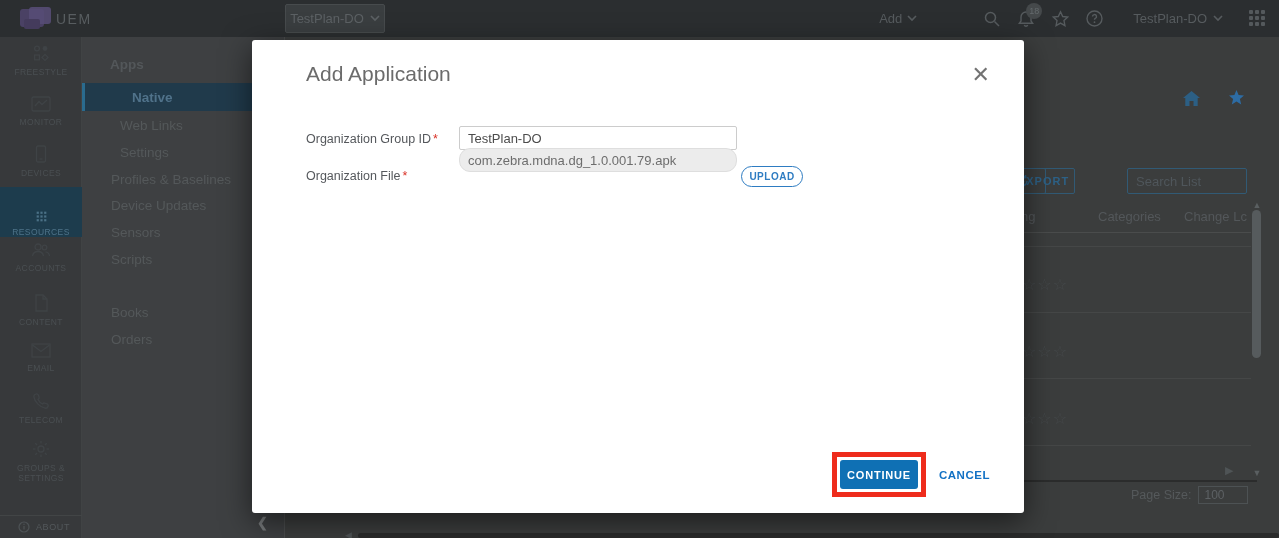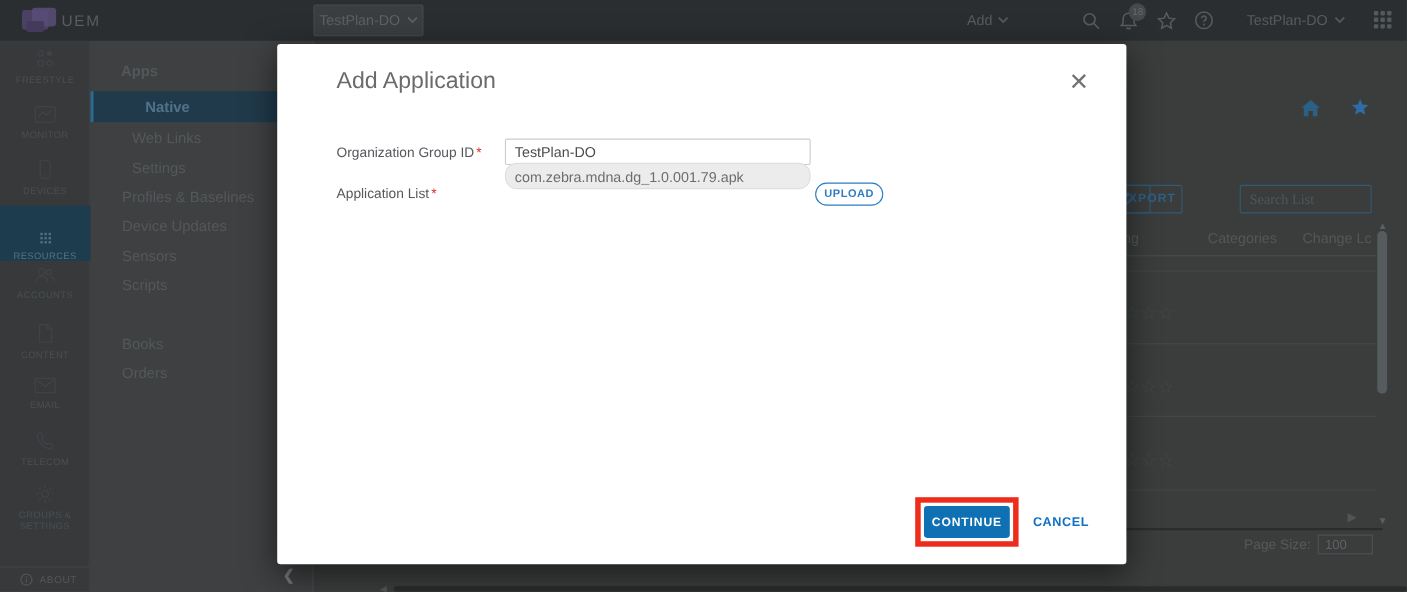--- a/index.html
+++ b/index.html
@@ -54,21 +54,21 @@
   .collapse { position:absolute; right:16px; bottom:8px; color:#75787a; font-size:13px; font-weight:bold; }
 
   
   .content { position:absolute; left:285px; top:37px; width:994px; height:501px; background:#3b3d3d; z-index:2; }
   .quick-ics { position:absolute; left:898px; top:53px; display:flex; gap:28px; align-items:center; }
   .btn-ghost { position:absolute; height:26px; border:1px solid #315a75; border-radius:2px; background:transparent;
                color:#2d6186; font-size:11px; font-weight:bold; letter-spacing:1px;
                display:flex; align-items:center; justify-content:center; }
   .search-box { position:absolute; left:842px; top:131px; width:120px; height:26px; background:transparent;
                 border:1px solid #315a75; border-radius:2px; color:#4f565b; font-size:13px; padding:0 8px;
-                font-family:Liberation Serif, serif; }
+                font-family:Liberation Sans, sans-serif; }
   .search-box::placeholder { color:#4f565b; }
   .grid-headline { position:absolute; top:172px; font-size:13px; color:#53575a; }
   .grid-hline { position:absolute; height:1px; background:#4a4c4c; }
   .row-line { position:absolute; height:1px; background:#454747; }
   .stars { position:absolute; font-size:16px; color:#45494b; letter-spacing:1px; }
   .vscroll { position:absolute; left:966px; top:163px; width:12px; height:280px; }
   .vscroll .arr { position:absolute; left:0; width:12px; color:#5a5f61; font-size:9px; text-align:center; }
   .vscroll .thumb { position:absolute; left:1px; top:10px; width:9px; height:148px; background:#565b5d; border-radius:5px; }
   .pag-next { position:absolute; left:940px; top:427px; color:#4f5456; font-size:11px; }
   .grid-bottom { position:absolute; left:600px; top:443px; width:372px; height:2px; background:#2b2c2c; }
@@ -378,21 +378,21 @@
   <div class="modal">
     <div class="m-title">Add Application</div>
     <div class="m-close">✕</div>
 
     <div class="f-label" style="top:92px;">
       <span>Organization Group ID</span><span class="req">*</span>
     </div>
     <input class="f-input" style="top: 86px;" value="TestPlan-DO">
 
     <div class="f-label" style="top:129px;">
-      <span>Application List</span><span class="req">*</span>
+      <span>Organization File</span><span class="req">*</span>
     </div>
     <input class="f-input disabled" style="top: 108px; border-radius: 11px;" disabled="" value="com.zebra.mdna.dg_1.0.001.79.apk">
 
     <div class="upload-btn">
       <span>UPLOAD</span>
     </div>
 
     <div class="hl-box">
       <button class="continue-btn">CONTINUE</button>
     </div>

